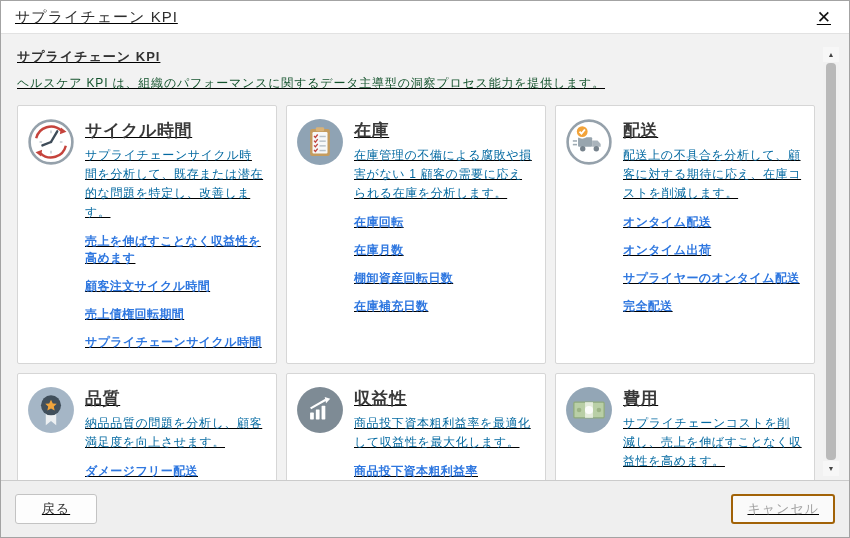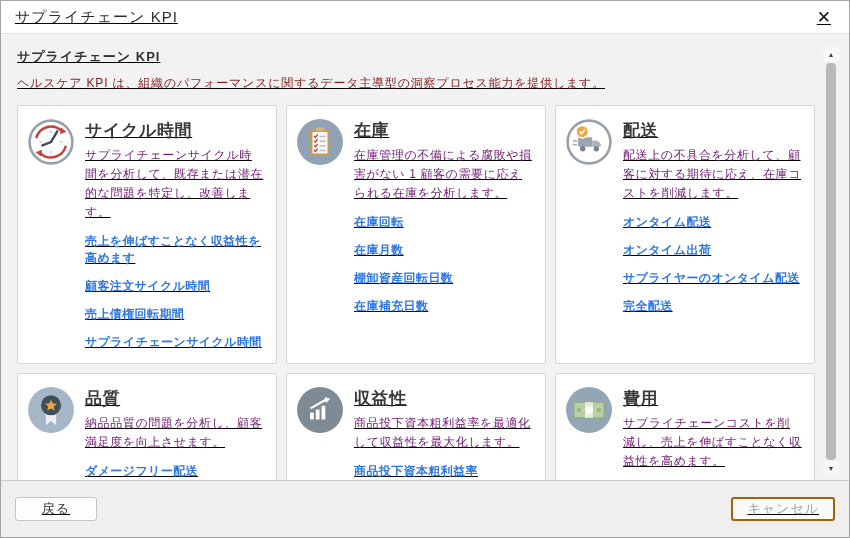--- a/index.html
+++ b/index.html
@@ -14,49 +14,49 @@
                 align-items: center; padding: 0 14px; }
   .dlg-title { font-size: 15px; color: #2e2e2e; letter-spacing: 1px; }
   .dlg-close { margin-left: auto; font-size: 17px; color: #111; cursor: pointer;
                line-height: 1; padding: 2px 4px; }
 
   
   .dlg-body { flex: 1 1 auto; background: #f2f2f2; border-top: 1px solid #e2e2e2;
               padding: 10px 34px 0 16px; position: relative; overflow: hidden; }
   .section-heading { font-size: 13px; font-weight: bold; color: #333;
                      letter-spacing: 1px; margin: 4px 0 9px; }
-  .section-desc { font-size: 12px; color: #7f1d1d; letter-spacing: 0.8px; margin-bottom: 13px; }
+  .section-desc { font-size: 12px; color: #14532d; letter-spacing: 0.8px; margin-bottom: 13px; }
 
   .card-grid { display: grid; grid-template-columns: repeat(3, 1fr); gap: 9px; }
   .card { background: #fff; border: 1px solid #d6d6d6; border-radius: 2px;
           padding: 12px 12px 12px 9px; display: flex; gap: 10px; }
   .icon-wrap { width: 48px; height: 48px; flex: 0 0 48px; }
   .card-content { flex: 1 1 auto; min-width: 0; }
   .card-title { font-size: 17px; font-weight: bold; color: #3a3a3a;
                 letter-spacing: 0.6px; margin: 1px 0 4px; }
-  .card-desc { font-size: 12px; color: #701a75; line-height: 19px;
+  .card-desc { font-size: 12px; color: #0369a1; line-height: 19px;
                letter-spacing: 0.6px; margin-bottom: 2px; }
   .card-link { display: block; font-size: 12px; font-weight: bold; color: #2e77e0;
                text-decoration: none; margin-top: 11px; letter-spacing: 0.4px; cursor: pointer; }
 
   
   .scrollbar { position: absolute; top: 13px; bottom: 4px; right: 10px; width: 16px;
                background: #f1f1f1; }
   .scroll-btn { position: absolute; left: 0; width: 16px; height: 15px; display: flex;
                 align-items: center; justify-content: center; font-size: 7px; color: #444;
                 cursor: pointer; background: #f7f7f7; }
   .scroll-btn.up { top: 0; }
   .scroll-btn.down { bottom: 0; }
   .scroll-thumb { position: absolute; top: 16px; bottom: 16px; left: 3px; right: 3px;
                   background: #b9b9b9; border-radius: 4px; cursor: pointer; }
 
   
   .dlg-footer { flex: 0 0 57px; background: #efefef; border-top: 1px solid #cbcbcb;
                 display: flex; align-items: center; padding: 0 14px; }
-  .btn { height: 24px; border-radius: 3px; font-size: 13px; letter-spacing: 1px;
+  .btn { height: 30px; border-radius: 3px; font-size: 13px; letter-spacing: 1px;
          font-family: inherit; cursor: pointer; }
   .btn-back { min-width: 82px; padding: 0 18px; background: #fdfdfd;
               border: 1px solid #c3c3c3; color: #333; }
   .btn-cancel { margin-left: auto; min-width: 90px; padding: 0 14px; background: #fafafa;
                 border: 2px solid #a16207; color: #a2a2a2; }
 </style>
 </head>
 <body>
 
 <div class="dialog">

